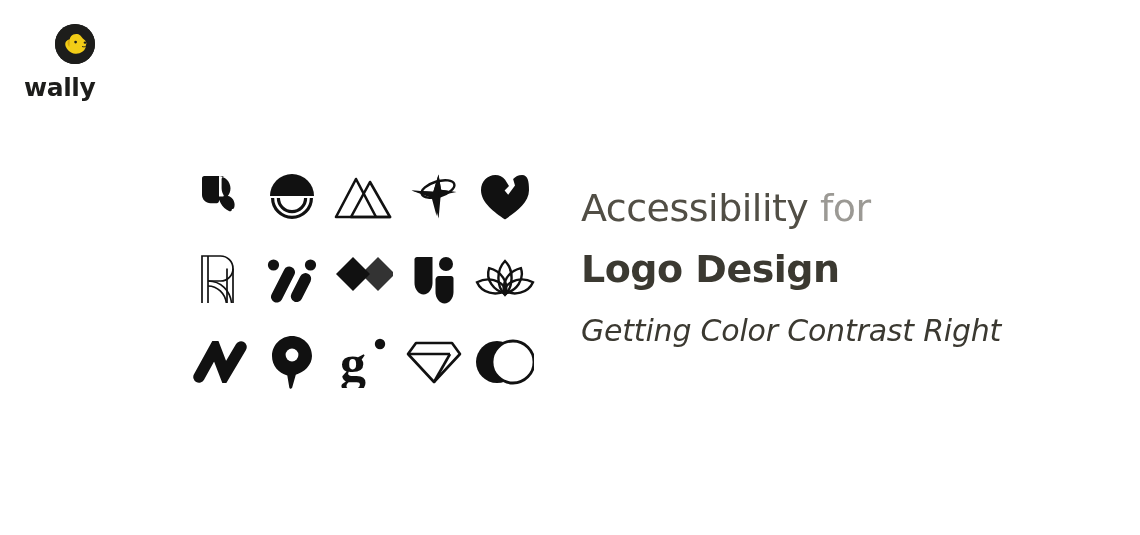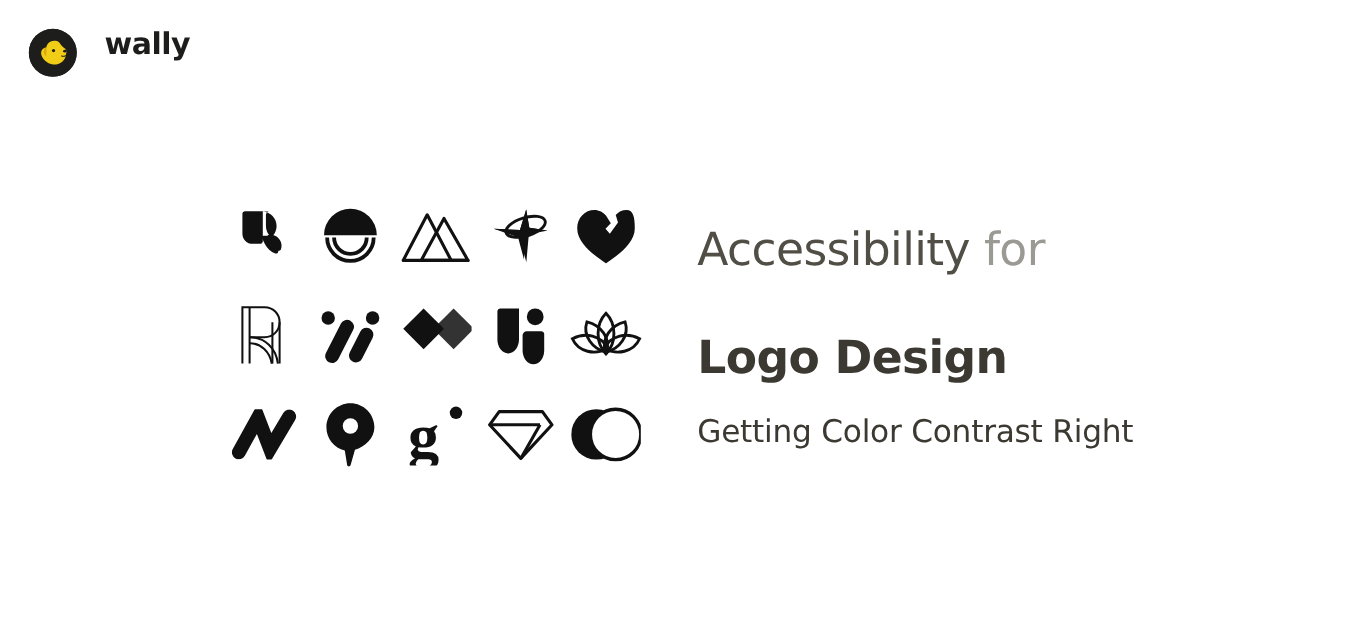--- a/index.html
+++ b/index.html
@@ -14,22 +14,23 @@
     overflow: hidden;
     position: relative;
   }
 
   
   .brand {
     position: absolute;
     left: 24px;
     top: 24px;
     display: flex;
-    align-items: flex-start;
-    gap: 23px;
+    align-items: flex-end;
+    gap: 11px;
+    flex-direction: column;
   }
   .brand-mark {
     width: 40px;
     height: 40px;
     border-radius: 50%;
     background: #1d1d1b;
     display: block;
     flex: 0 0 auto;
   }
   .brand-name {
@@ -89,31 +90,31 @@
     color: #514e45;
     font-weight: 400;
   }
   .title-light {
     color: #9b9994;
     font-weight: 400;
   }
   .title-bold {
     color: #3b3931;
     font-weight: 700;
-    margin-top: 29px;
   }
   .subtitle {
     font-family: "DejaVu Sans", sans-serif;
-    font-size: 26px;
+    font-size: 30px;
     line-height: 36px;
     color: #3b3931;
     font-weight: 400;
     letter-spacing: -0.2px;
     margin-top: 13px;
     white-space: nowrap;
+    font-style: italic;
   }
 </style>
 </head>
 <body>
 
 <div class="stage">
 
   <div class="brand">
     <span class="brand-mark">
       <svg width="40" height="40" viewBox="0 0 40 40" aria-hidden="true">

